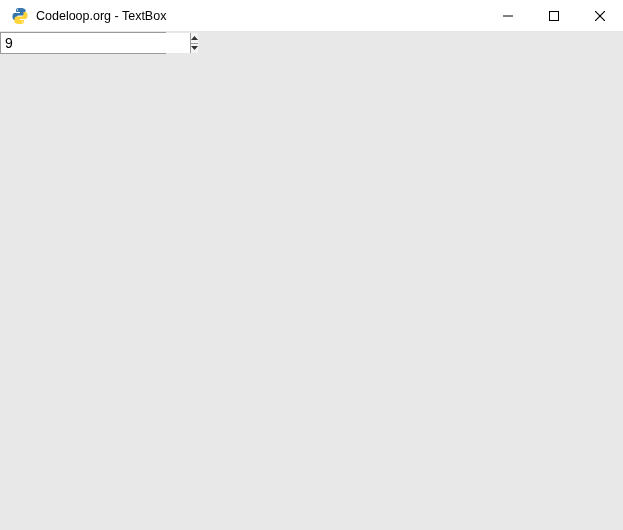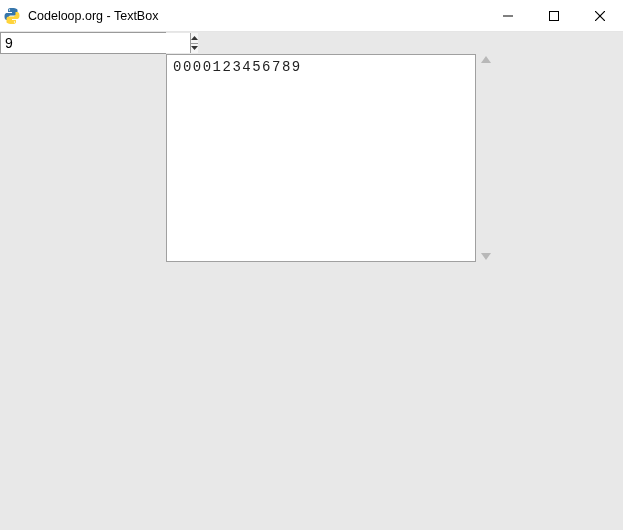--- a/index.html
+++ b/index.html
@@ -9,21 +9,21 @@
       background: #f0f0f0;
       width: 623px;
       height: 530px;
       overflow: hidden;
     }
     .titlebar {
       height: 32px;
       background: #ffffff;
       display: flex;
       align-items: center;
-      padding-left: 4px;
+      padding-left: 12px;
       border-bottom: 1px solid #e5e5e5;
     }
     .titlebar .icon-wrap {
       width: 16px;
       height: 16px;
       margin-right: 8px;
       display: flex;
       align-items: center;
       justify-content: center;
     }
@@ -165,21 +165,14 @@
           </svg>
       </div>
       <div class="spin-btn">
         <svg width="7" height="4" viewBox="0 0 7 4">
             <polygon points="0,0 7,0 3.5,4" fill="#333"></polygon>
           </svg>
       </div>
     </div>
   </div>
 
-  <div class="textbox-wrap">
-    <div class="textbox">0000123456789</div>
-    <div class="scroll-col">
-      <div class="scroll-arrow scroll-up"></div>
-      <div class="scroll-arrow scroll-down"></div>
-    </div>
-  </div>
 
 </div>
 
 </body></html>

